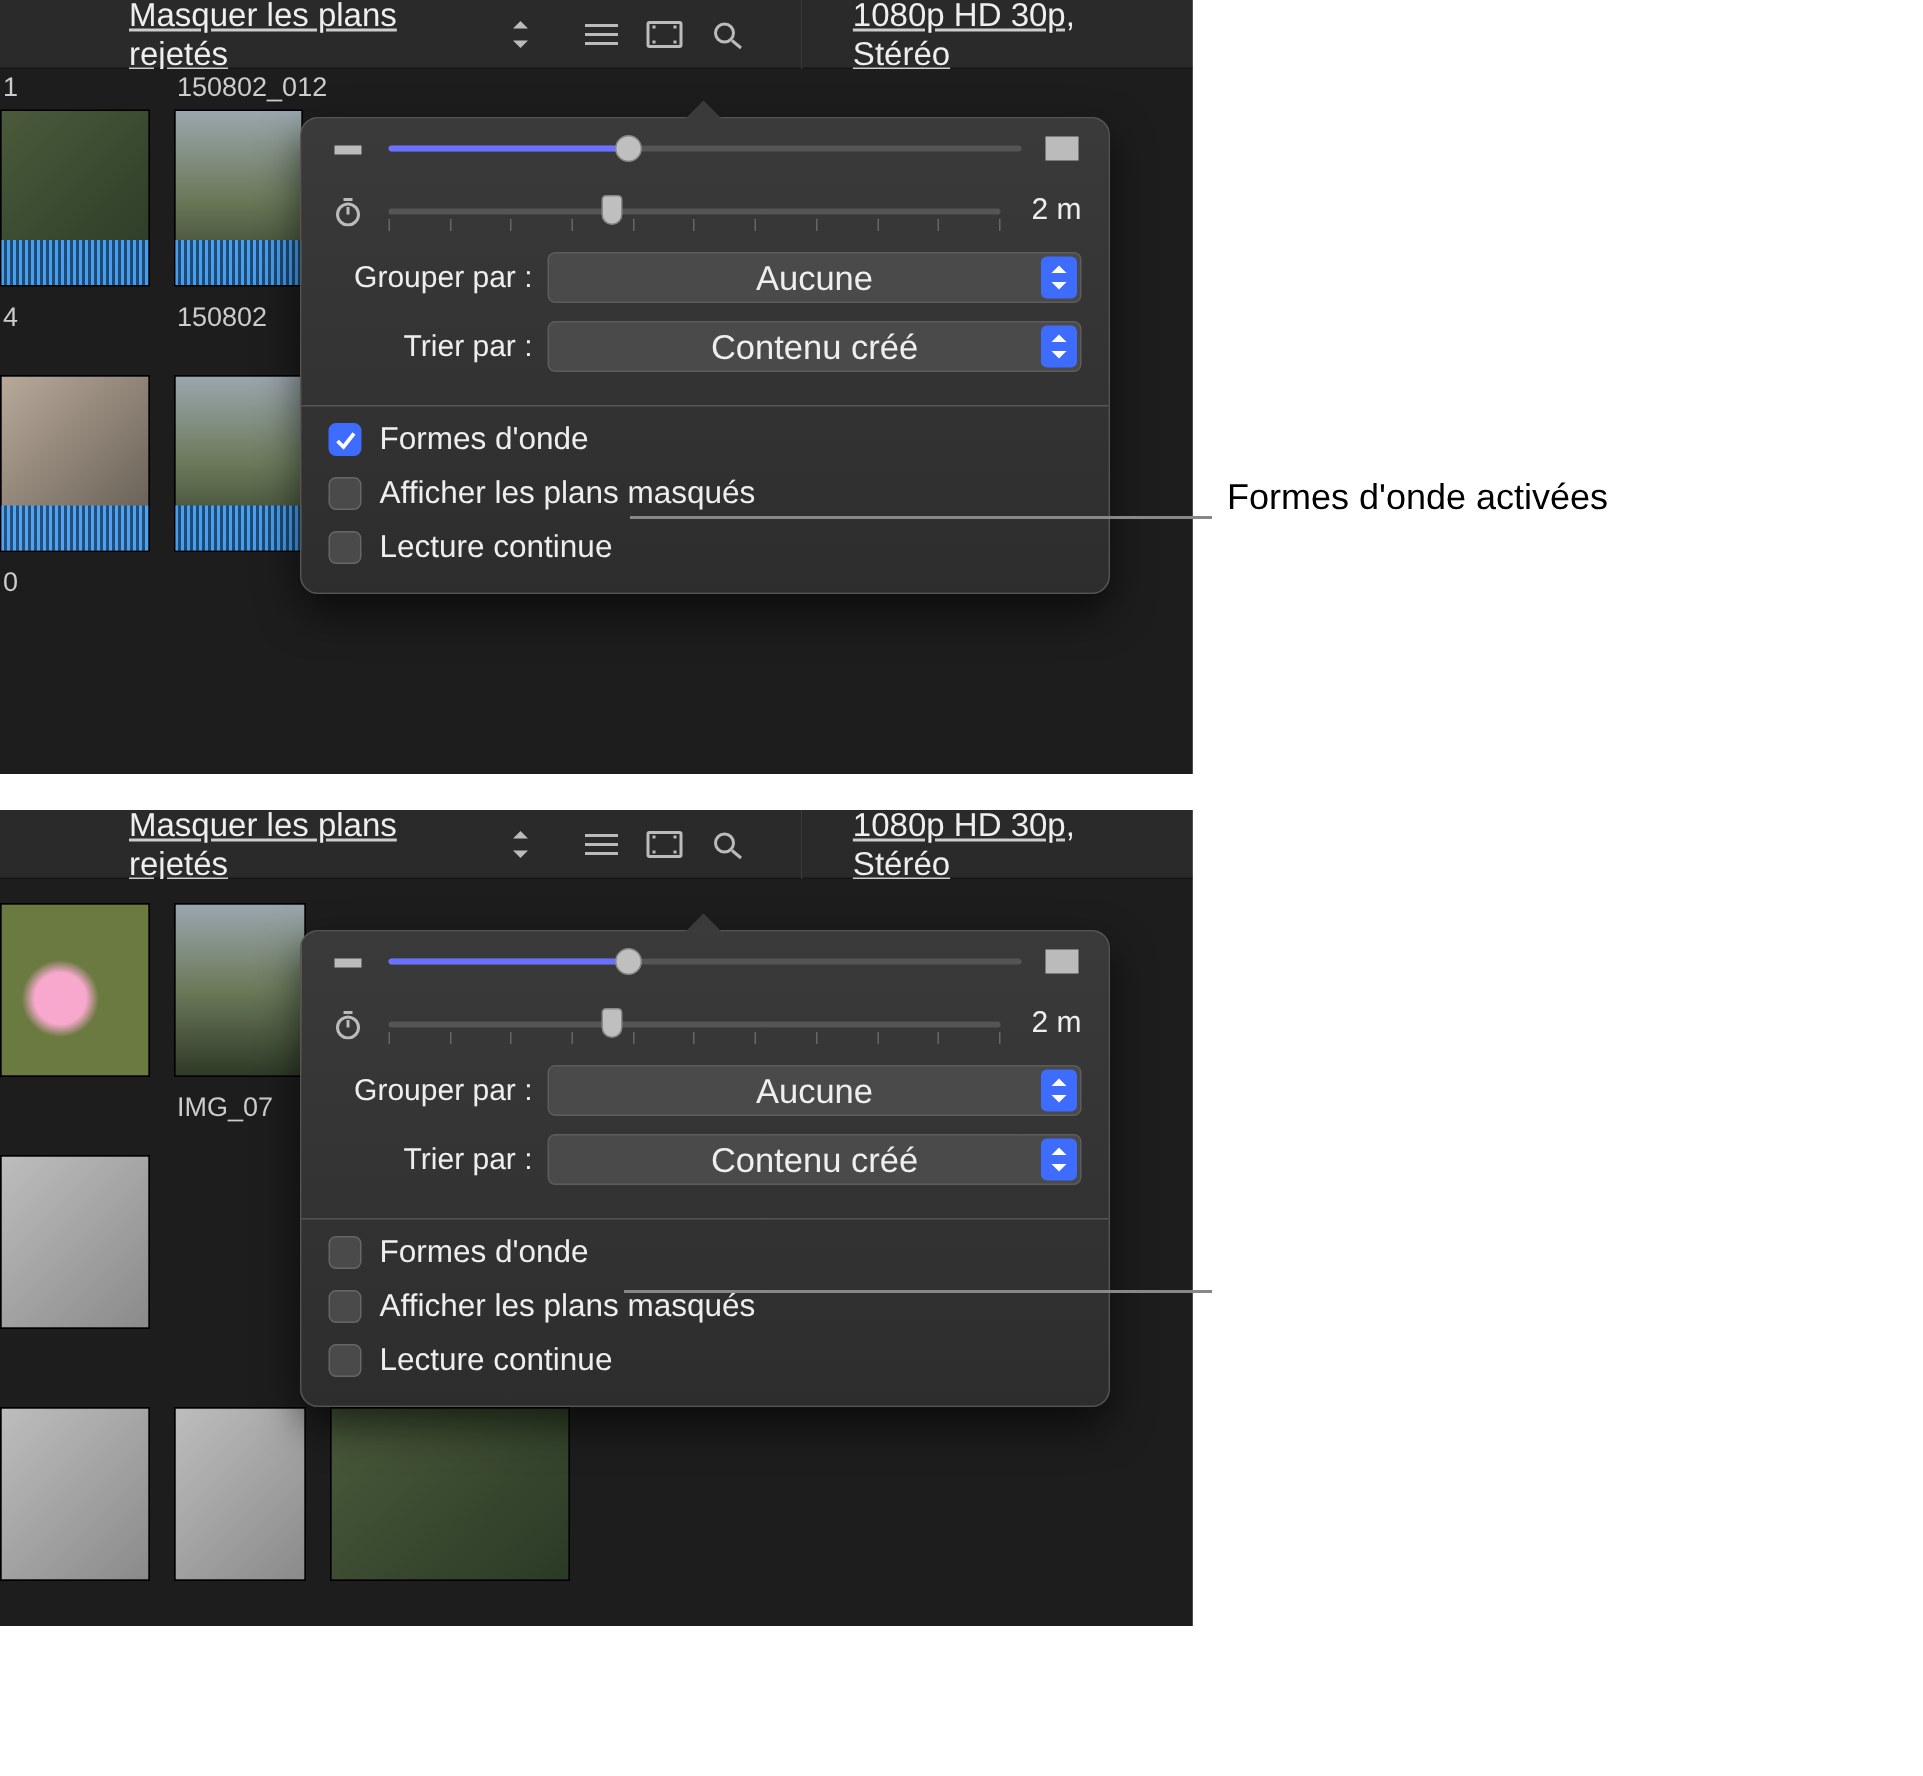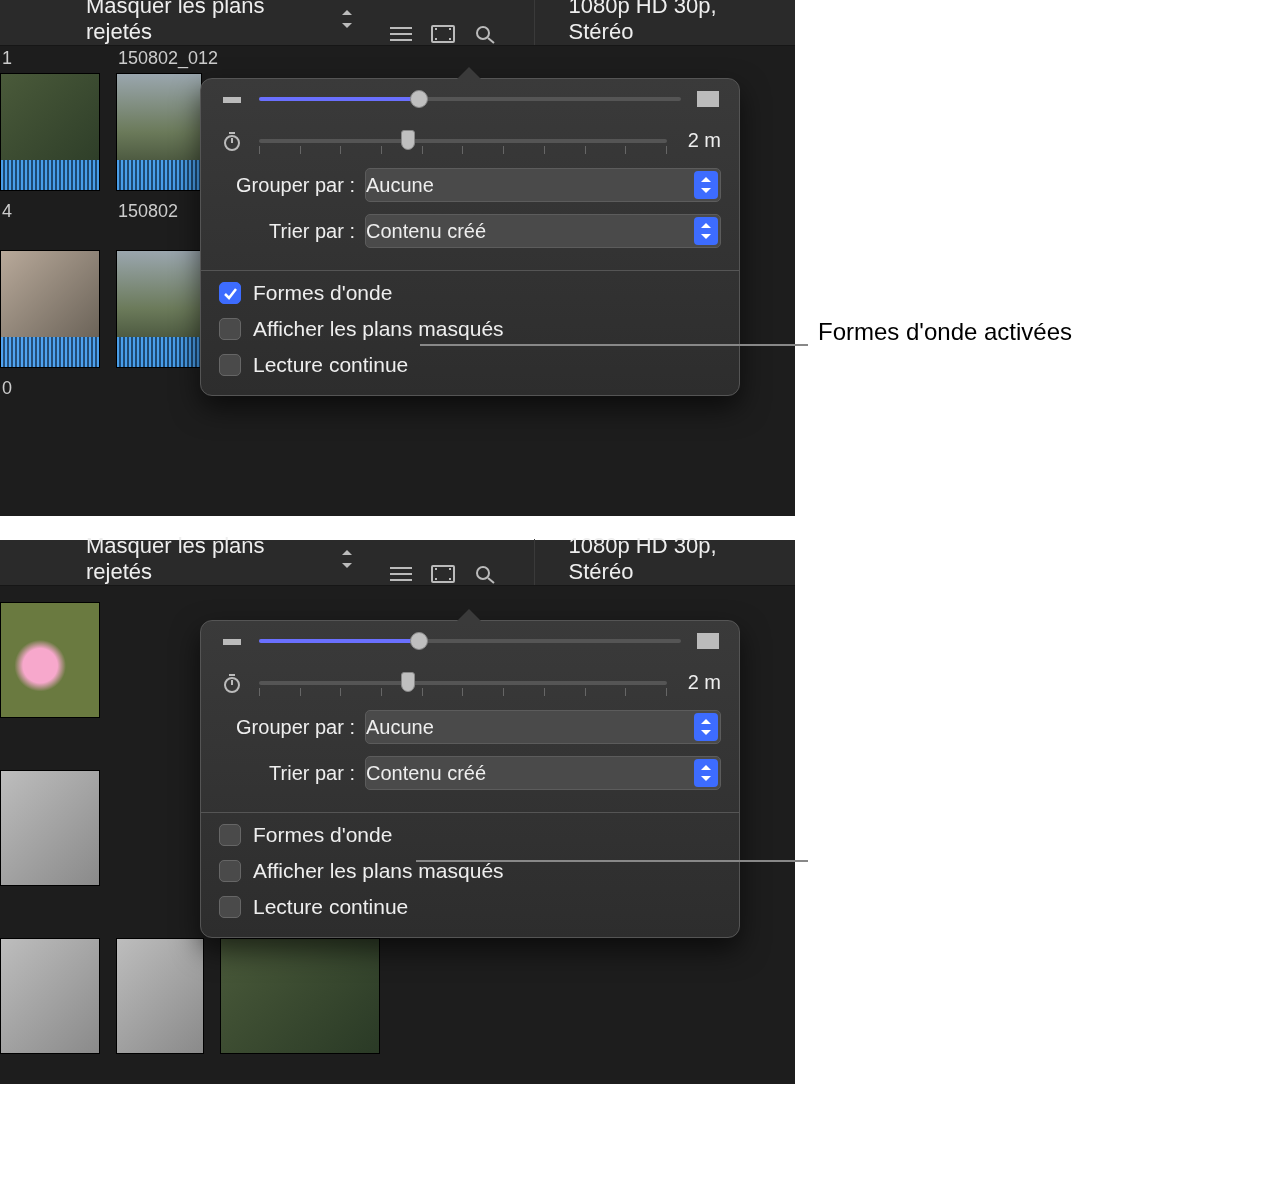--- a/index.html
+++ b/index.html
@@ -17,26 +17,27 @@
     left: 0;
     width: 795px;
     background: #000;
   }
   .panel-a { top: 0; height: 516px; }
   .panel-b { top: 540px; height: 544px; }
 
   
   .toolbar {
     display: flex;
-    align-items: flex-end;
+    align-items: center;
     height: 46px;
     padding: 0 10px 0 16px;
     background: #2a2a2a;
     border-bottom: 1px solid #161616;
     gap: 22px;
+    text-decoration: underline;
   }
   .filter-pop {
     display: flex;
     align-items: center;
     gap: 6px;
     color: #eee;
     font-size: 22px;
     padding-left: 70px;
   }
   .updown-icon {
@@ -130,22 +131,22 @@
     position:absolute; left:0; right:0; top:14px; height:8px;
     display:flex; justify-content:space-between;
   }
   .ticks span { width:1px; height:8px; background:#666; display:block;}
   .dur-label { color:#eee; font-size:20px; width:40px; text-align:right;}
 
   .dropdown-row { display:flex; align-items:center; padding:6px 18px; gap:10px;}
   .dd-label { color:#eee; font-size:20px; width:136px; text-align:right;}
   .dd {
     flex:1; height:34px; background:#4a4a4a; border:1px solid #5c5c5c;
-    border-radius:5px; display:flex; align-items:center; justify-content:flex-start;
-    position:relative; color:#eee; font-size:20px;
+    border-radius:5px; display:flex; align-items:center; justify-content:center;
+    position:relative; color:#eee; font-size:23px;
   }
   .dd-arrows {
     position:absolute; right:2px; top:2px; bottom:2px; width:24px;
     background:#3d6cff; border-radius:4px;
   }
   .dd-arrows::before, .dd-arrows::after {
     content:""; position:absolute; left:7px; width:0; height:0;
     border-left:5px solid transparent; border-right:5px solid transparent;
   }
   .dd-arrows::before { top:6px; border-bottom:5px solid #fff;}
@@ -371,20 +372,24 @@
       </span>
     </div>
     <div class="divider-v"></div>
     <div class="media-info">1080p HD 30p, Stéréo</div>
   </div>
 
   <div class="browser">
     <div class="thumb-col" style="left:0; top:16px; width:100px;">
       <div class="thumb flower" style="height:116px;"></div>
     </div>
+    <div class="thumb-col" style="left:116px; top:16px; width:88px;">
+      <div class="thumb sky" style="height:116px;"></div>
+      <div class="tick-label">IMG_07</div>
+    </div>
 
     <div class="thumb-col" style="left:0; top:184px; width:100px;">
       <div class="thumb stone" style="height:116px;"></div>
     </div>
 
     <div class="thumb-col" style="left:0; top:352px; width:100px;">
       <div class="thumb stone" style="height:116px;"></div>
     </div>
     <div class="thumb-col" style="left:116px; top:352px; width:88px;">
       <div class="thumb stone" style="height:116px;"></div>

